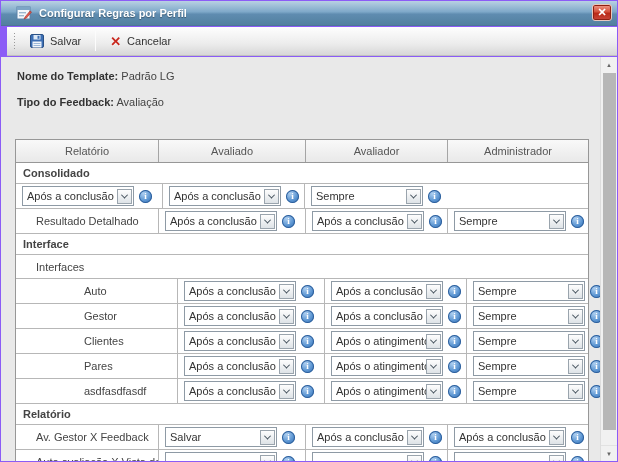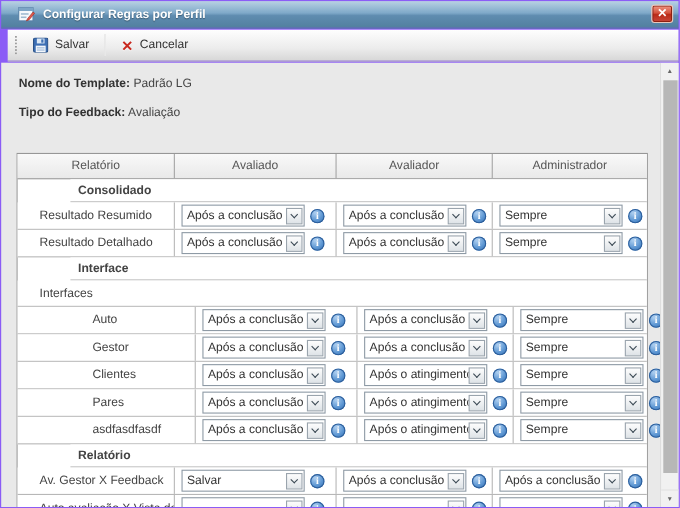--- a/index.html
+++ b/index.html
@@ -44,21 +44,21 @@
   .il-1 { padding-top:13px; } .il-2, .il-3 { padding-top:14px; }
   .info-label { font-weight:bold; color:#333; }
   .info-value { color:#444; }
   
   .rules-table { position:absolute; left:14px; top:82px; width:574px; background:#fff; border:1px solid #979797; }
   .thead { display:flex; height:23px; background:linear-gradient(#f9f9f9,#e9e9e9); border-bottom:1px solid #979797; color:#555; }
   .hcell { display:flex; align-items:center; justify-content:center; border-right:1px solid #a5a5a5; }
   .hcell:last-child { border-right:none; }
   .c0 { width:143px; flex:none; } .c1 { width:147px; flex:none; } .c2 { width:142px; flex:none; } .c3 { flex:1; }
   .trow { display:flex; border-bottom:1px solid #b7b7b7; background:#fff; height:25px; }
-  .trow.group { height:21px; font-weight:bold; color:#333;margin-left:48px; }
+  .trow.group { height:21px; font-weight:bold; color:#333; }
   .trow.full.item { height:24px; }
   .lcell { display:flex; align-items:center; color:#444; border-right:1px solid #b7b7b7; overflow:hidden; white-space:nowrap; }
   .trow.full .lcell { width:100%; border-right:none; }
   .trow.group .lcell { padding-left:7px; }
   .trow.ind1 .lcell { padding-left:20px; }
   .trow.ind2 .lcell { padding-left:49px;margin-left:19px; }
   .ccell { display:flex; align-items:center; gap:5px; padding-left:6px; border-right:1px solid #b7b7b7; }
   .ccell.c3 { border-right:none; }
   .sel { display:flex; align-items:center; width:112px; height:20px; background:#fff; border:1px solid #8e9aa5; flex:none; }
   .sel-text { flex:1; padding-left:4px; white-space:nowrap; overflow:hidden; color:#333; }
@@ -126,21 +126,20 @@
           <div class="hcell c0">Relatório</div>
           <div class="hcell c1">Avaliado</div>
           <div class="hcell c2">Avaliador</div>
           <div class="hcell c3">Administrador</div>
         </div>
       <div>
           <div class="trow group full ind0">
             <div class="lcell">Consolidado</div>
           </div>
           <div class="trow item ind1">
-            <div class="lcell c0">Resultado Resumido</div>
             <div class="ccell c1">
               <div class="sel">
                 <span class="sel-text">Após a conclusão da etapa</span>
                 <span class="sel-btn">
                   <span class="chev"></span>
                 </span>
               </div>
               <span class="info-icon">i</span>
             </div>
             <div class="ccell c2">

